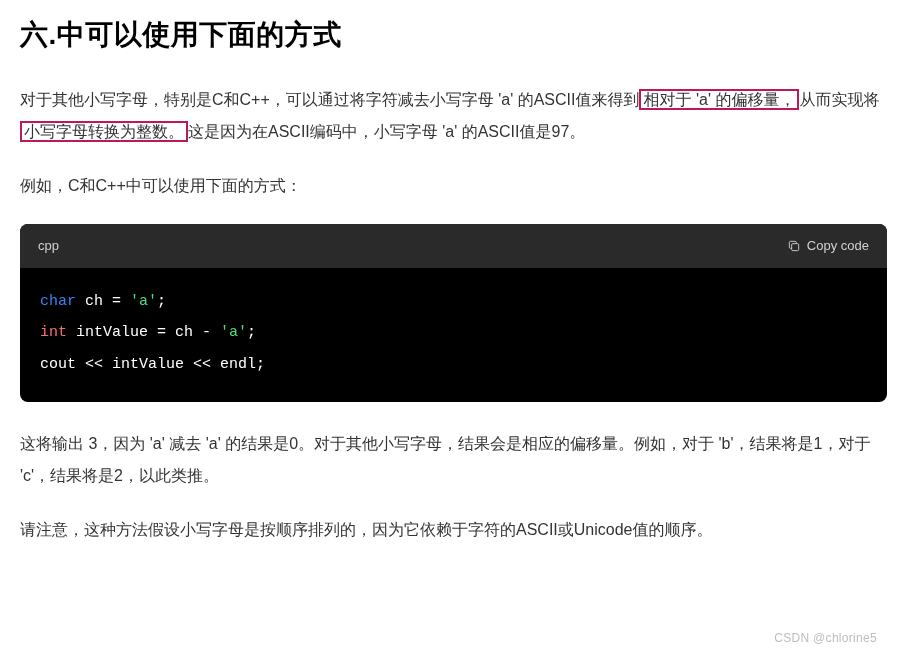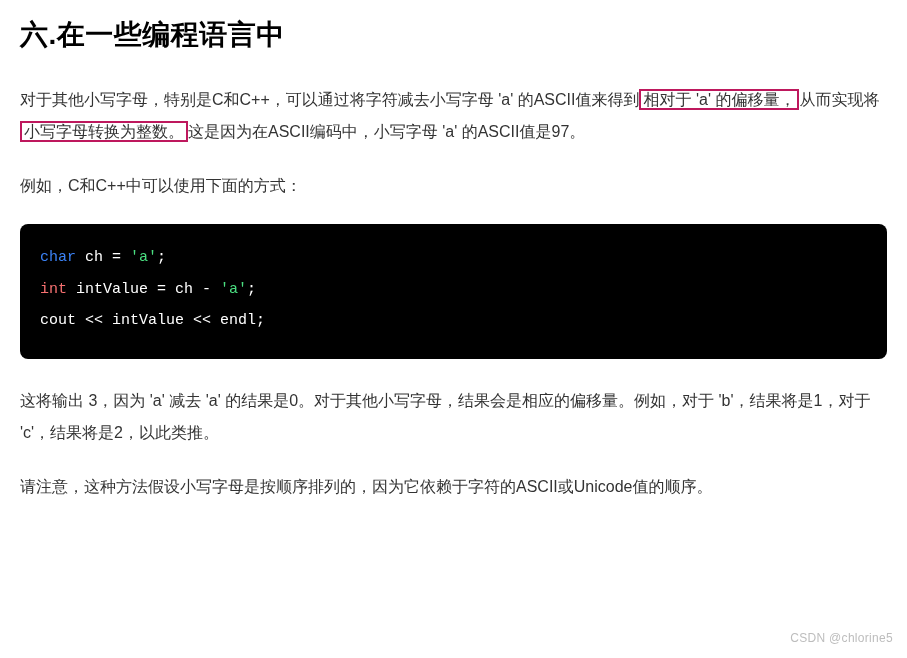--- a/index.html
+++ b/index.html
@@ -68,39 +68,49 @@
       font-size: 15px;
       line-height: 2.1;
       color: #fff;
       white-space: pre;
     }
     .kw { color: #3b82f6; }
     .kw2 { color: #f87171; }
     .str { color: #4ade80; }
     .watermark {
       position: fixed;
-      right: 14px;
+      right: 30px;
       bottom: 8px;
       font-size: 12px;
       color: #bdbdbd;
       letter-spacing: 0.3px;
     }
   </style>
 </head>
 <body>
 
-<h1>六.在一些编程语言中</h1>
+<h1>六.中可以使用下面的方式</h1>
 
 <p class="para">
   <span>对于其他小写字母，特别是C和C++，可以通过将字符减去小写字母 'a' 的ASCII值来得到</span><span class="highlight-box">相对于 'a' 的偏移量，</span><span>从而实现将</span><span class="highlight-box">小写字母转换为整数。</span><span>这是因为在ASCII编码中，小写字母 'a' 的ASCII值是97。</span>
 </p>
 
 <p class="para">例如，C和C++中可以使用下面的方式：</p>
 
 <div class="code-block">
+  <div class="code-header">
+    <span class="code-lang">cpp</span>
+    <span class="copy-btn">
+      <svg class="copy-icon" viewBox="0 0 24 24">
+        <rect x="8" y="8" width="12" height="12" rx="2"></rect>
+        <path d="M16 8V6a2 2 0 0 0-2-2H6a2 2 0 0 0-2 2v8a2 2 0 0 0 2 2h2"></path>
+      </svg>
+      <span>Copy code</span>
+    </span>
+  </div>
   <div class="code-body"><span class="kw">char</span><span> ch = </span><span class="str">'a'</span><span>;</span>
 <span class="kw2">int</span><span> intValue = ch - </span><span class="str">'a'</span><span>;</span>
 <span>cout &lt;&lt; intValue &lt;&lt; endl;</span></div>
 </div>
 
 <p class="para">这将输出 3，因为 'a' 减去 'a' 的结果是0。对于其他小写字母，结果会是相应的偏移量。例如，对于 'b'，结果将是1，对于 'c'，结果将是2，以此类推。</p>
 
 <p class="para">请注意，这种方法假设小写字母是按顺序排列的，因为它依赖于字符的ASCII或Unicode值的顺序。</p>
 
 <div class="watermark">CSDN @chlorine5</div>

